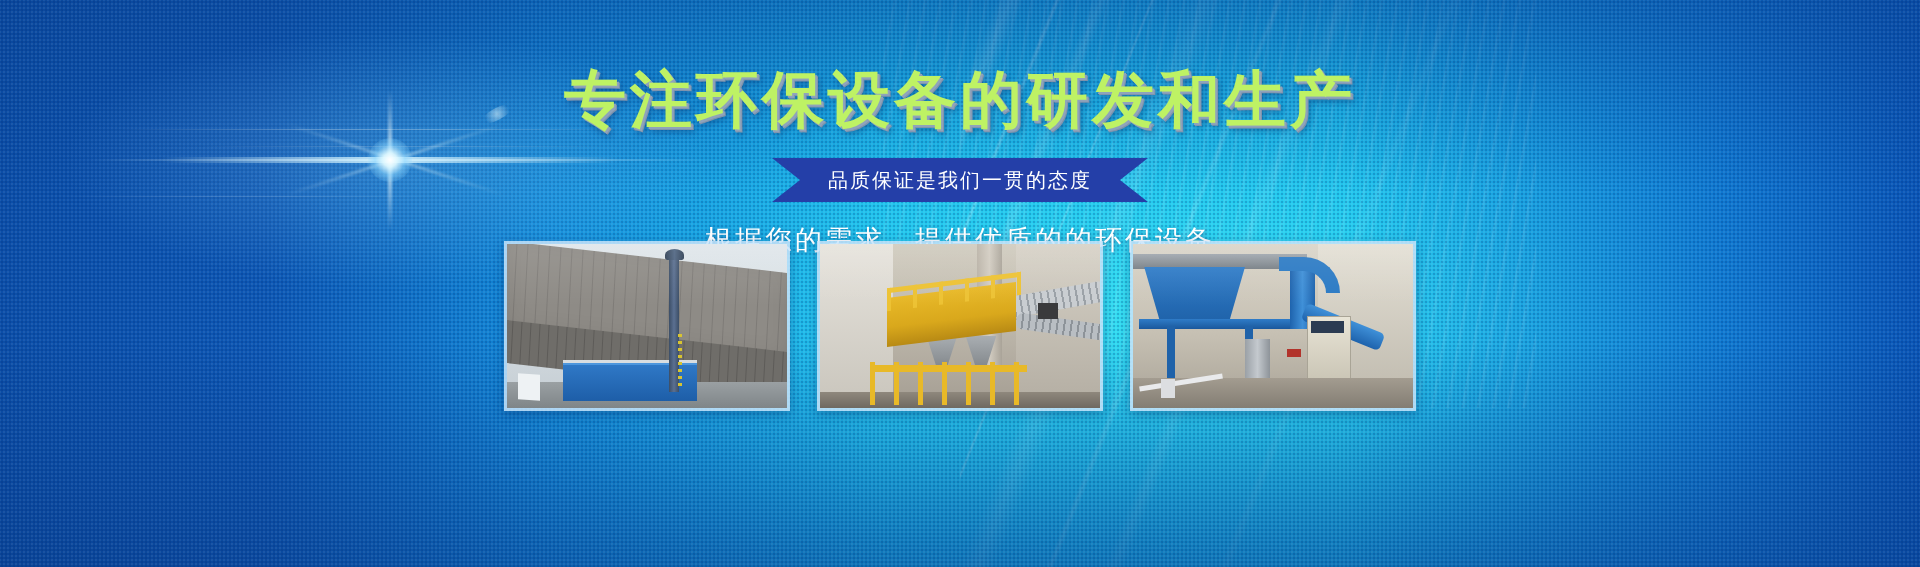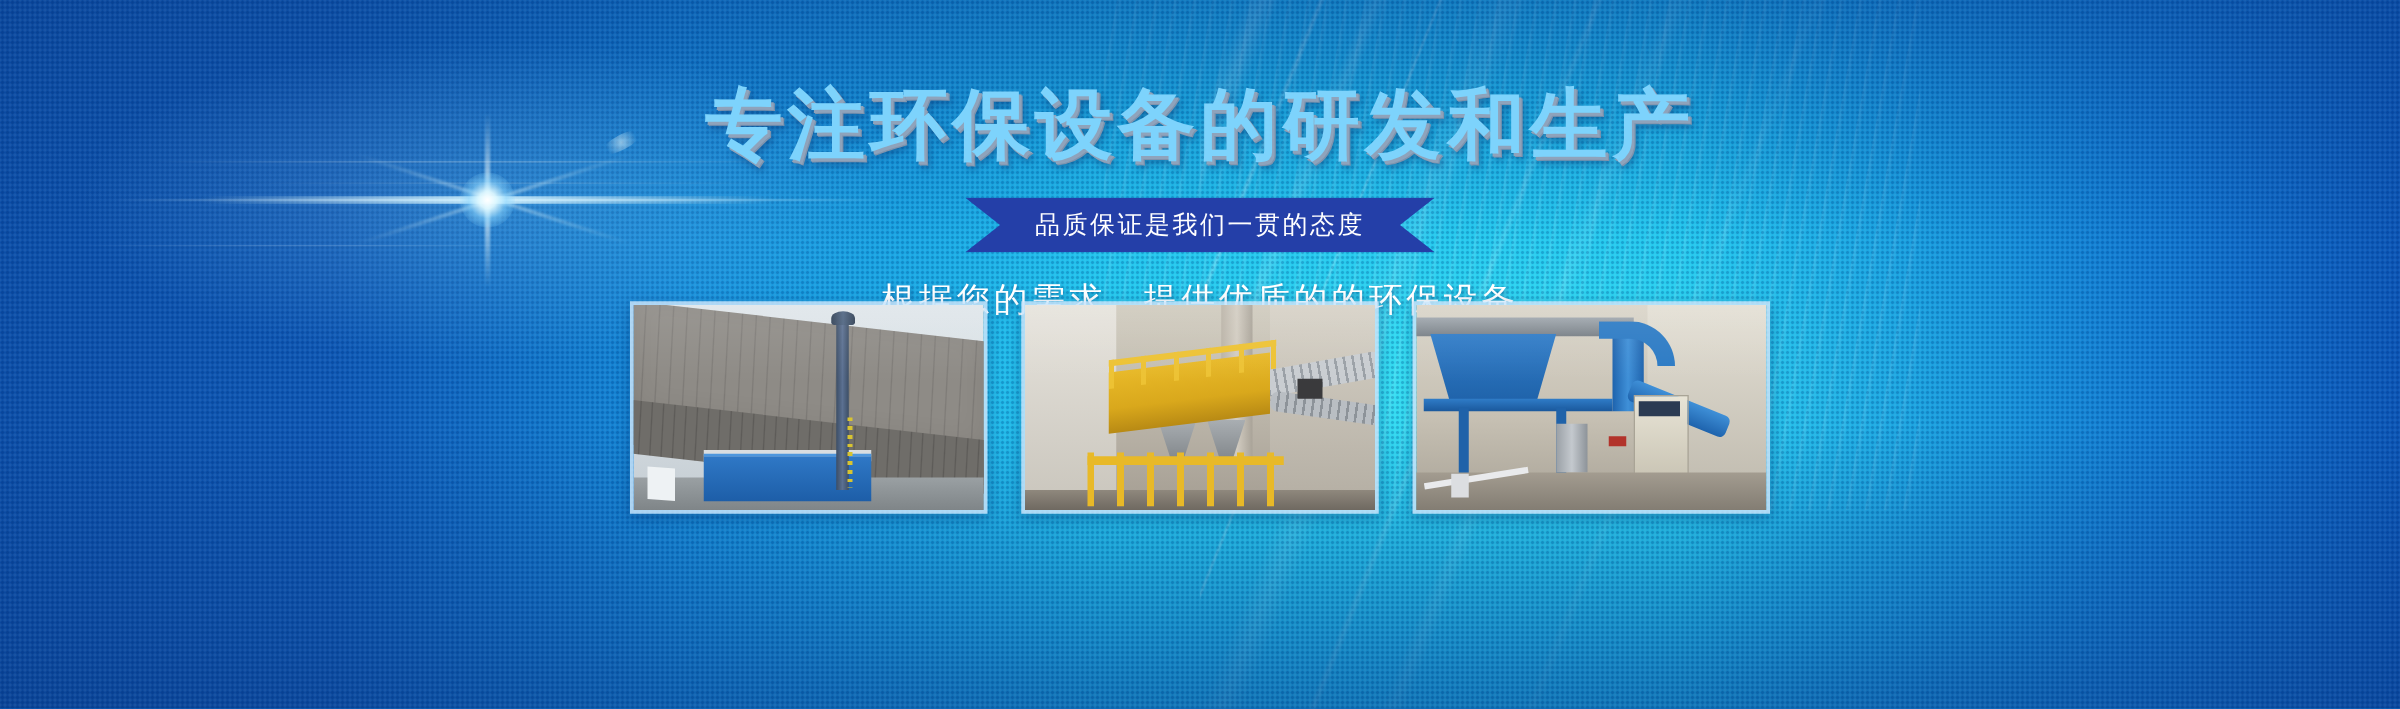--- a/index.html
+++ b/index.html
@@ -178,21 +178,21 @@
     text-align: center;
   }
 
   .headline {
     position: absolute;
     left: 0; right: 0;
     top: 58px;
     font-size: 62px;
     font-weight: bold;
     letter-spacing: 4px;
-    color: #7dd3fc;
+    color: #bef264;
     text-shadow:
       2px 2px 0 #8fa3bb,
       3px 3px 0 #7f93ad,
       4px 5px 6px rgba(10,50,110,0.45);
     white-space: nowrap;
   }
 
   .badge-wrap {
     position: absolute;
     left: 0; right: 0;

